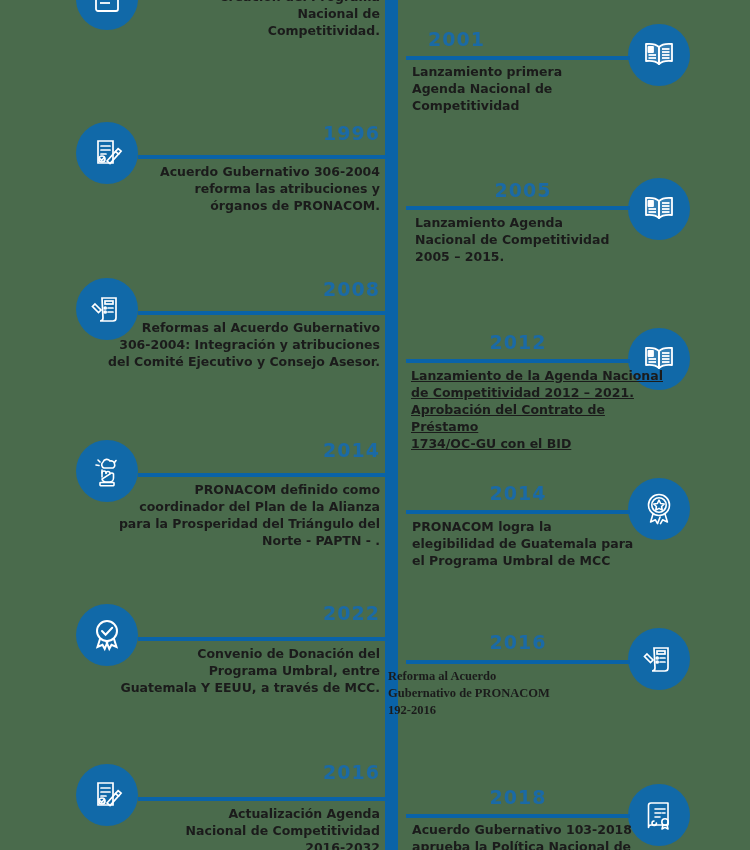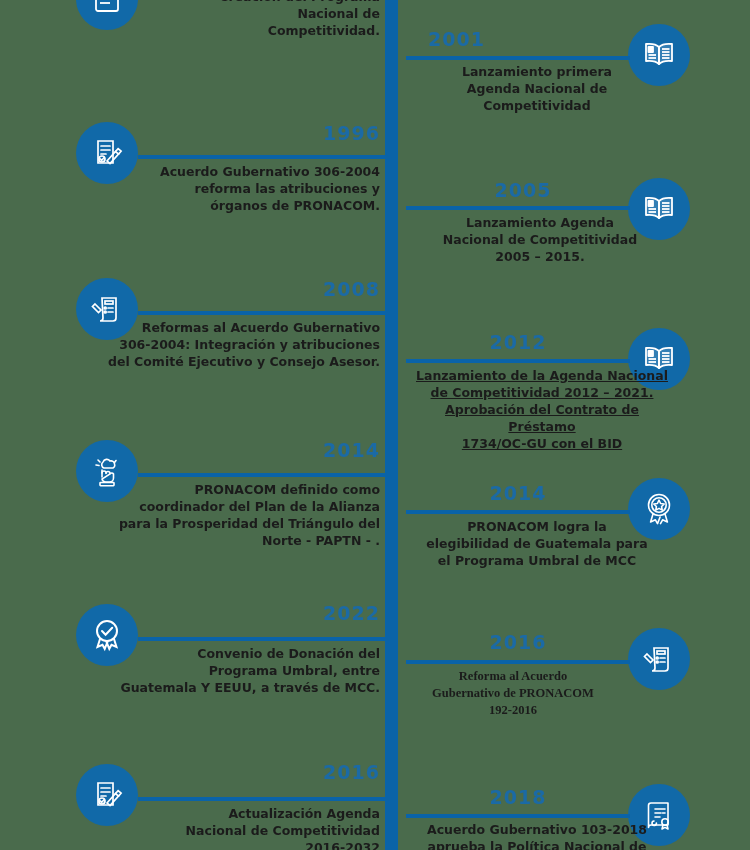--- a/index.html
+++ b/index.html
@@ -54,21 +54,21 @@
   .desc{
     position:absolute;
     font-family:"DejaVu Sans", sans-serif;
     font-weight:bold;
     font-size:12.5px;
     line-height:17px;
     color:#1b1b1b;
     white-space:pre-line;
   }
   .desc.right-align{text-align:right;}
-  .desc.left-align{text-align:center;}
+  .desc.left-align{text-align:left;}
 
   
   .col-left .year{text-align:right;}
 </style>
 </head>
 <body>
 
 <div class="timeline">
 
   <div class="spine"></div>

